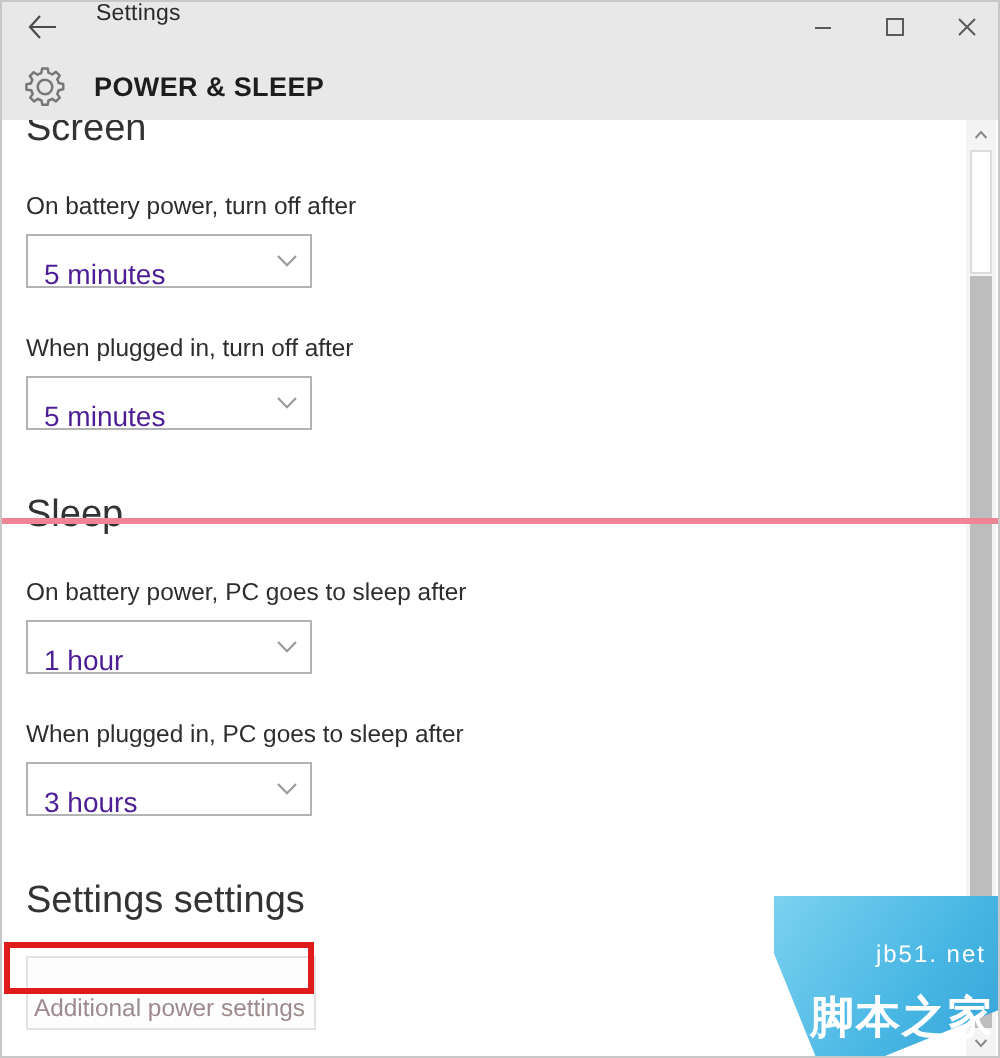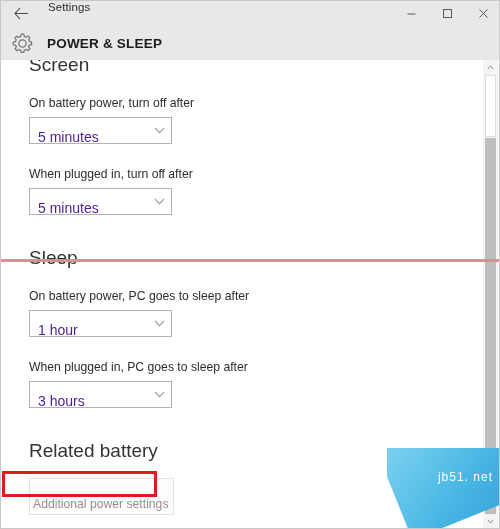--- a/index.html
+++ b/index.html
@@ -95,21 +95,21 @@
   .content {
     position: absolute;
     left: 0; top: 59px;
     width: 484px;
     height: 470px;
     background: #ffffff;
     overflow: hidden;
   }
   .scroll-inner {
     position: absolute;
-    left: 16px;
+    left: 0;
     top: -8px;
     width: 473px;
     padding: 0 0 0 12px;
     box-sizing: border-box;
   }
 
   .section-head {
     font-size: 19px;
     color: #333333;
     font-weight: normal;
@@ -370,21 +370,21 @@
       <div class="field-label gap-group">When plugged in, PC goes to sleep after</div>
       <div class="dropdown gap-dd">
         <span class="dd-value">3 hours</span>
         <span class="dd-chevron">
           <svg width="11" height="7" viewBox="0 0 11 7">
             <path d="M1 1 L5.5 5.6 L10 1" fill="none" stroke="currentColor" stroke-width="1.1"></path>
           </svg>
         </span>
       </div>
 
-      <h2 class="section-head gap-sect">Related battery</h2>
+      <h2 class="section-head gap-sect">Settings settings</h2>
       <div style="margin-top:14px;">
         <a href="#" class="link-text">Additional power settings</a>
       </div>
 
     </div>
   </div>
 
   <div class="scrollbar">
     <div class="sb-arrow up">
       <span>
@@ -405,15 +405,16 @@
       </span>
     </div>
   </div>
 
   <div class="anno-line"></div>
   <div class="anno-box"></div>
 
   <div class="watermark">
     <div class="wm-banner"></div>
     <div class="wm-latin">jb51. net</div>
+    <div class="wm-cjk">脚本之家</div>
   </div>
 
 </div>
 
 </body></html>

